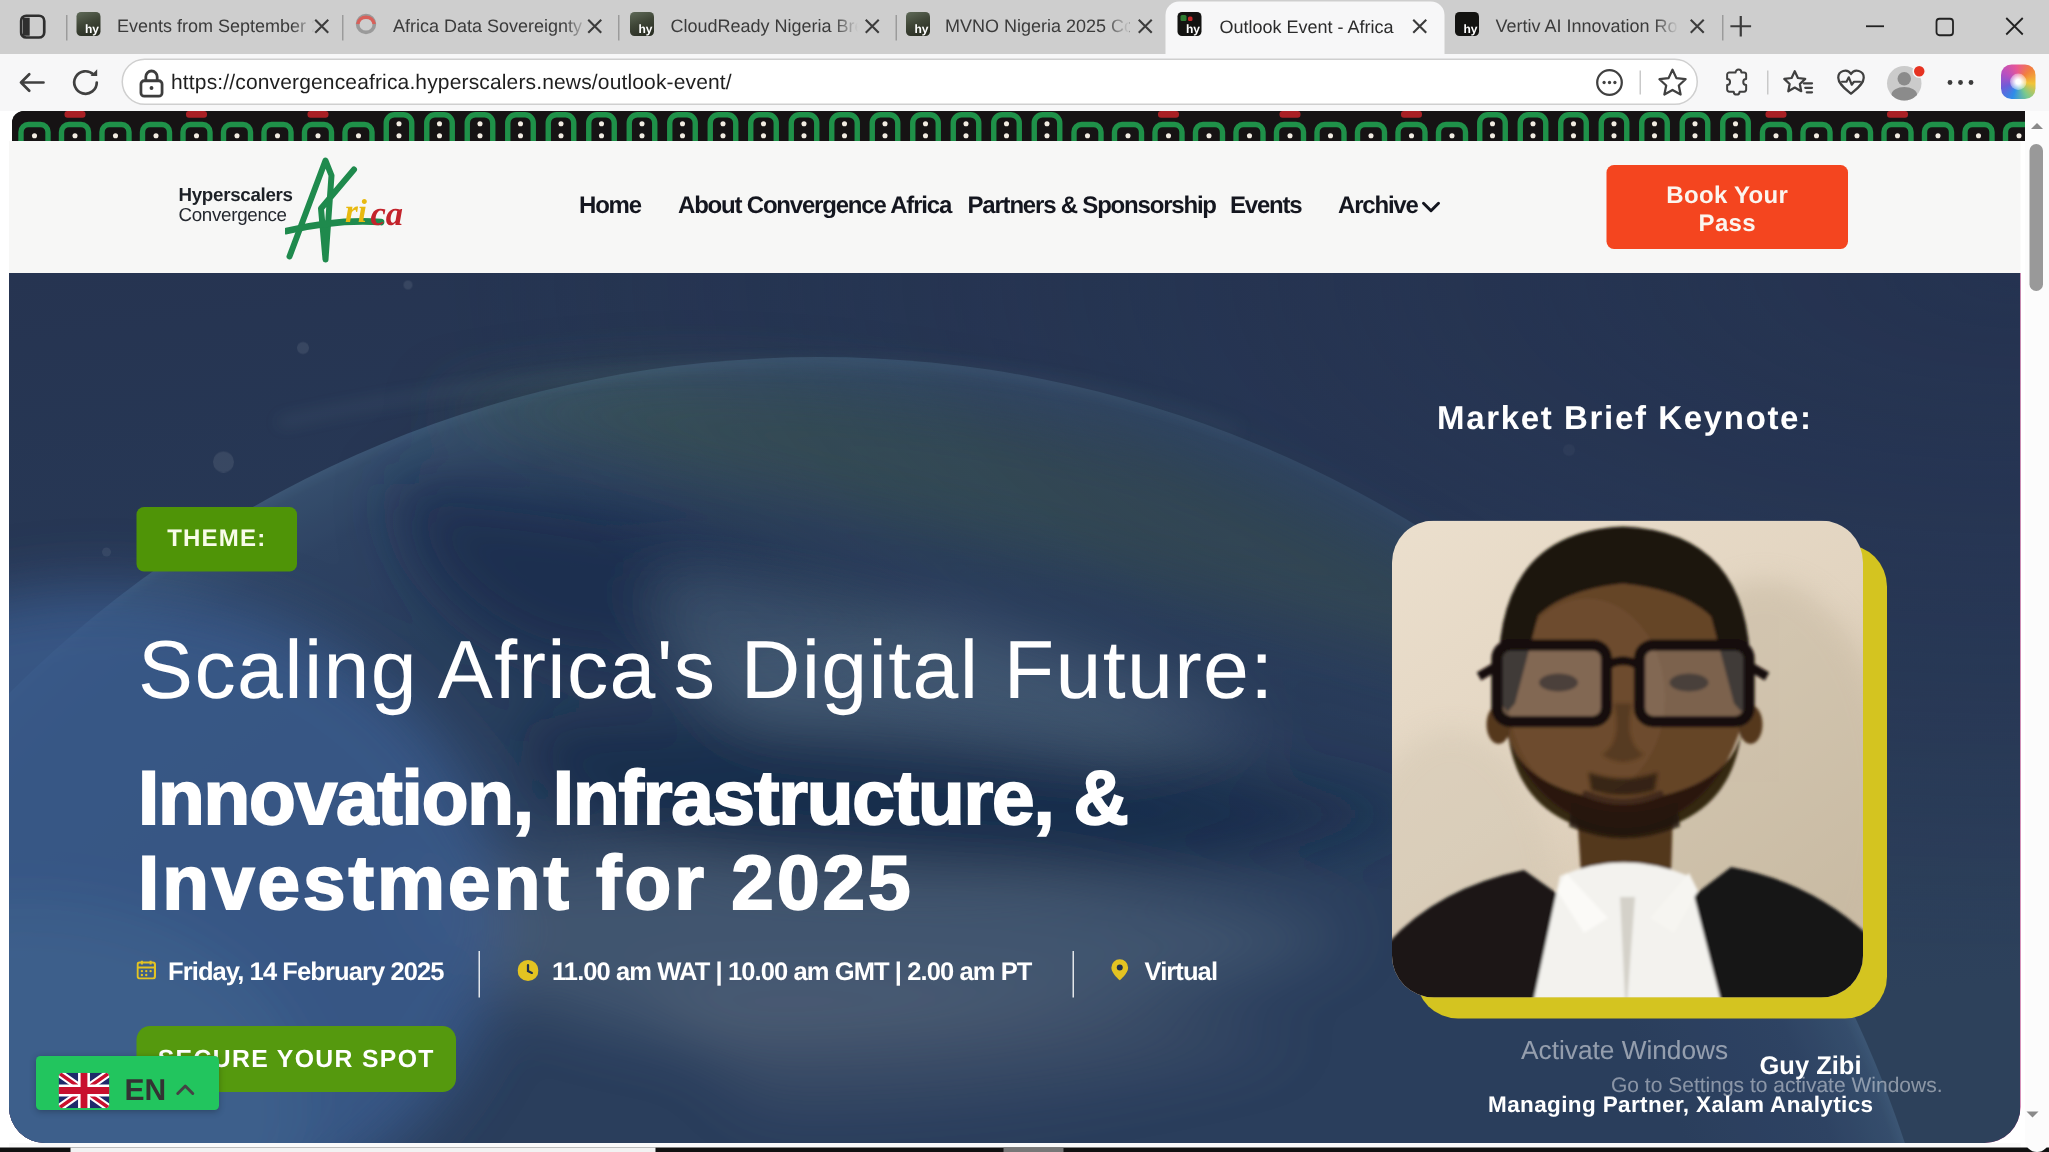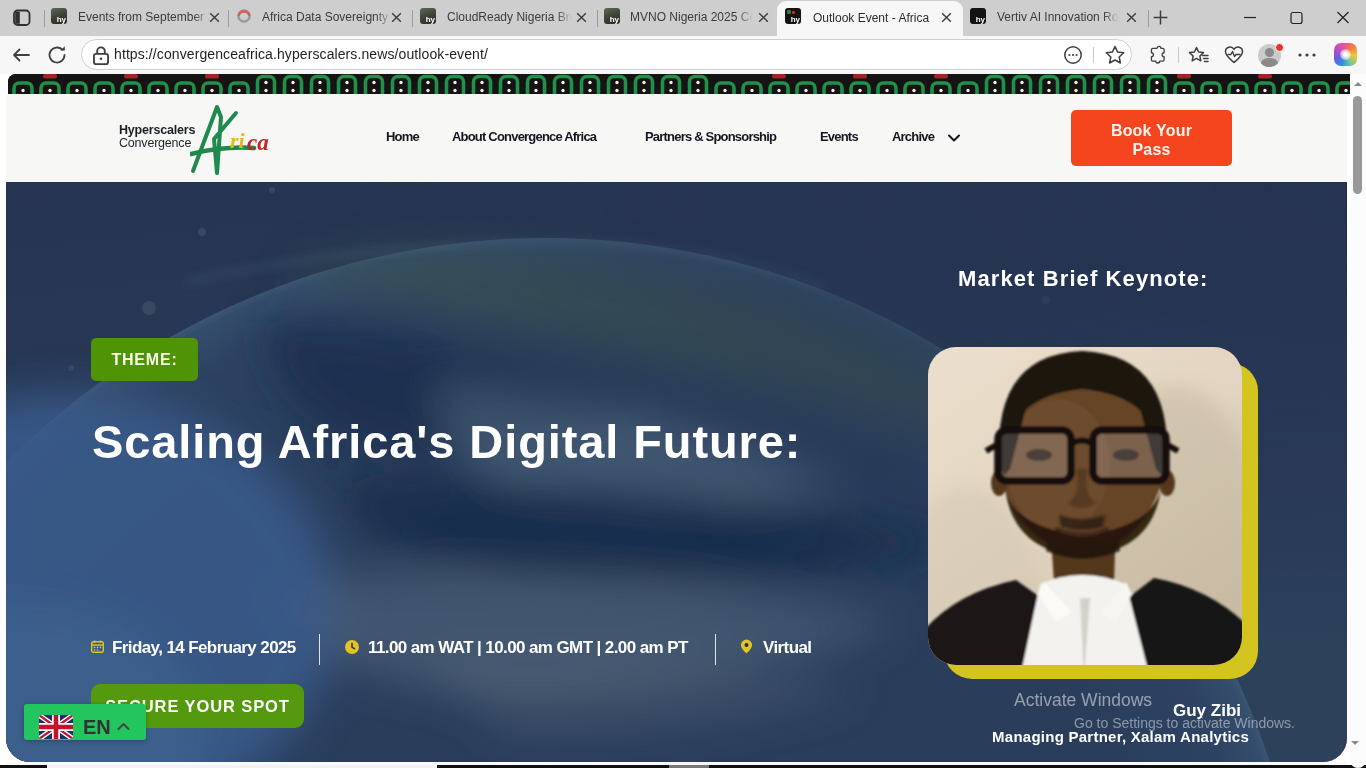--- a/index.html
+++ b/index.html
@@ -19,32 +19,32 @@
 #newtab{position:absolute;left:1152px;top:9px;width:17px;height:17px}
 
 #toolbar{position:absolute;left:0;top:36px;width:1366px;height:38px;background:#f7f7f8}
 #urlpill{position:absolute;left:81px;top:3px;width:1051px;height:31px;background:#fff;border:1px solid #cfcfcf;border-radius:16px}
 #urltext{position:absolute;left:114px;top:10px;font-size:14px;color:#1f1f1f;letter-spacing:0.1px}
 .tbicon{position:absolute;top:6px;width:26px;height:26px}
 
 #site{position:absolute;left:6px;top:74px;width:1341px;height:694px}
 #strip{position:absolute;left:2px;top:0;width:1343px;height:20px;border-radius:8px 0 0 0;overflow:hidden;background:#151314}
 #siteheader{position:absolute;left:0;top:20px;width:1341px;height:88px;background:#f7f7f6}
-.nav{position:absolute;top:35px;font-size:13px;font-weight:bold;color:#14161f;letter-spacing:-0.8px}
+.nav{position:absolute;top:35px;font-size:16px;font-weight:bold;color:#14161f;letter-spacing:-0.8px}
 #bookbtn{position:absolute;left:1065px;top:16px;width:161px;height:56px;background:#f4451f;border-radius:5px;color:#fbf5ef;font-size:16px;font-weight:bold;text-align:center;line-height:19px;padding-top:11px;letter-spacing:0.2px}
 
 #logo{position:absolute;left:106px;top:6px;width:170px;height:76px}
 #logo .l1{position:absolute;left:7px;top:23px;font-size:12.5px;font-weight:bold;color:#1c2026;letter-spacing:-0.2px}
 #logo .l2{position:absolute;left:7px;top:36px;font-size:12.5px;color:#23272e;letter-spacing:-0.2px}
 
 #hero{position:absolute;left:0;top:108px;width:1341px;height:580px;border-radius:0 0 24px 24px;overflow:hidden;background:#ec4899}
 #herobg{position:absolute;left:0;top:0}
 #mbk{position:absolute;left:952px;top:84px;font-size:22px;font-weight:bold;color:#fff;letter-spacing:1.1px}
 #theme{position:absolute;left:85px;top:156px;width:107px;height:43px;background:#4f9407;border-radius:5px;color:#f8fce8;font-size:16px;font-weight:bold;text-align:center;line-height:43px;letter-spacing:0.8px}
-#h2line{position:absolute;left:86px;top:232px;font-size:47px;font-weight:700;color:#fff;letter-spacing:0.9px}
+#h2line{position:absolute;left:86px;top:232px;font-size:55px;font-weight:400;color:#fff;letter-spacing:0.9px}
 #h1line{position:absolute;left:86px;top:321px;font-size:51px;font-weight:bold;color:#fff;letter-spacing:-0.8px;line-height:57px;-webkit-text-stroke:1.3px #fff}
 #daterow{position:absolute;left:85px;top:456px;width:900px;height:30px;color:#fff;font-size:17px;font-weight:bold;letter-spacing:-0.6px}
 #daterow .abs{white-space:nowrap}
 .dsep{position:absolute;top:-4px;width:1px;height:31px;background:rgba(255,255,255,0.85)}
 #securebtn{position:absolute;left:85px;top:502px;width:213px;height:44px;background:#55990e;border-radius:9px;color:#fff;font-size:16.5px;font-weight:bold;text-align:center;line-height:44px;letter-spacing:0.9px}
 
 #yellowbar{position:absolute;left:938px;top:181px;width:314px;height:316px;background:#d4c420;border-radius:28px}
 #photo{position:absolute;left:922px;top:165px;width:314px;height:318px;border-radius:28px;overflow:hidden}
 #guy{position:absolute;left:1167px;top:519px;width:70px;text-align:left;color:#fff;font-size:17px;font-weight:bold;white-space:nowrap}
 #role{position:absolute;left:937px;top:546px;width:306px;text-align:right;color:#fff;font-size:15px;font-weight:bold;letter-spacing:0.25px;white-space:nowrap}
@@ -431,20 +431,21 @@
       <circle cx="196" cy="50" r="4" fill="#fff" opacity="0.10"></circle>
       <circle cx="266" cy="8" r="3" fill="#fff" opacity="0.10"></circle>
       <circle cx="65" cy="186" r="3" fill="#fff" opacity="0.08"></circle>
       <circle cx="1040" cy="118" r="4" fill="#fff" opacity="0.08"></circle>
       <rect width="1341" height="580" fill="url(#trdark)"></rect>
       <rect width="1341" height="580" fill="#1e2c48" opacity="0.15"></rect>
     </svg>
     <div id="mbk">Market Brief Keynote:</div>
     <div id="theme">THEME:</div>
     <div id="h2line">Scaling Africa's Digital Future:</div>
+    <div id="h1line">Innovation, Infrastructure, &amp;<br><span style="letter-spacing:2px">Investment for 2025</span></div>
     <div id="daterow">
       <svg class="abs" style="left:0px;top:2px" width="13" height="13" viewBox="0 0 13 13">
           <rect x="0.7" y="1.7" width="11.6" height="10.6" rx="1.5" fill="none" stroke="#e3c322" stroke-width="1.4"></rect>
           <path d="M0.7 5 H12.3" stroke="#e3c322" stroke-width="1.4"></path>
           <path d="M3.6 0.5 V3 M9.4 0.5 V3" stroke="#e3c322" stroke-width="1.4"></path>
           <circle cx="3.6" cy="7.4" r="0.8" fill="#e3c322"></circle>
           <circle cx="6.5" cy="7.4" r="0.8" fill="#e3c322"></circle>
           <circle cx="9.4" cy="7.4" r="0.8" fill="#e3c322"></circle>
           <circle cx="3.6" cy="10" r="0.8" fill="#e3c322"></circle>
           <circle cx="6.5" cy="10" r="0.8" fill="#e3c322"></circle>

